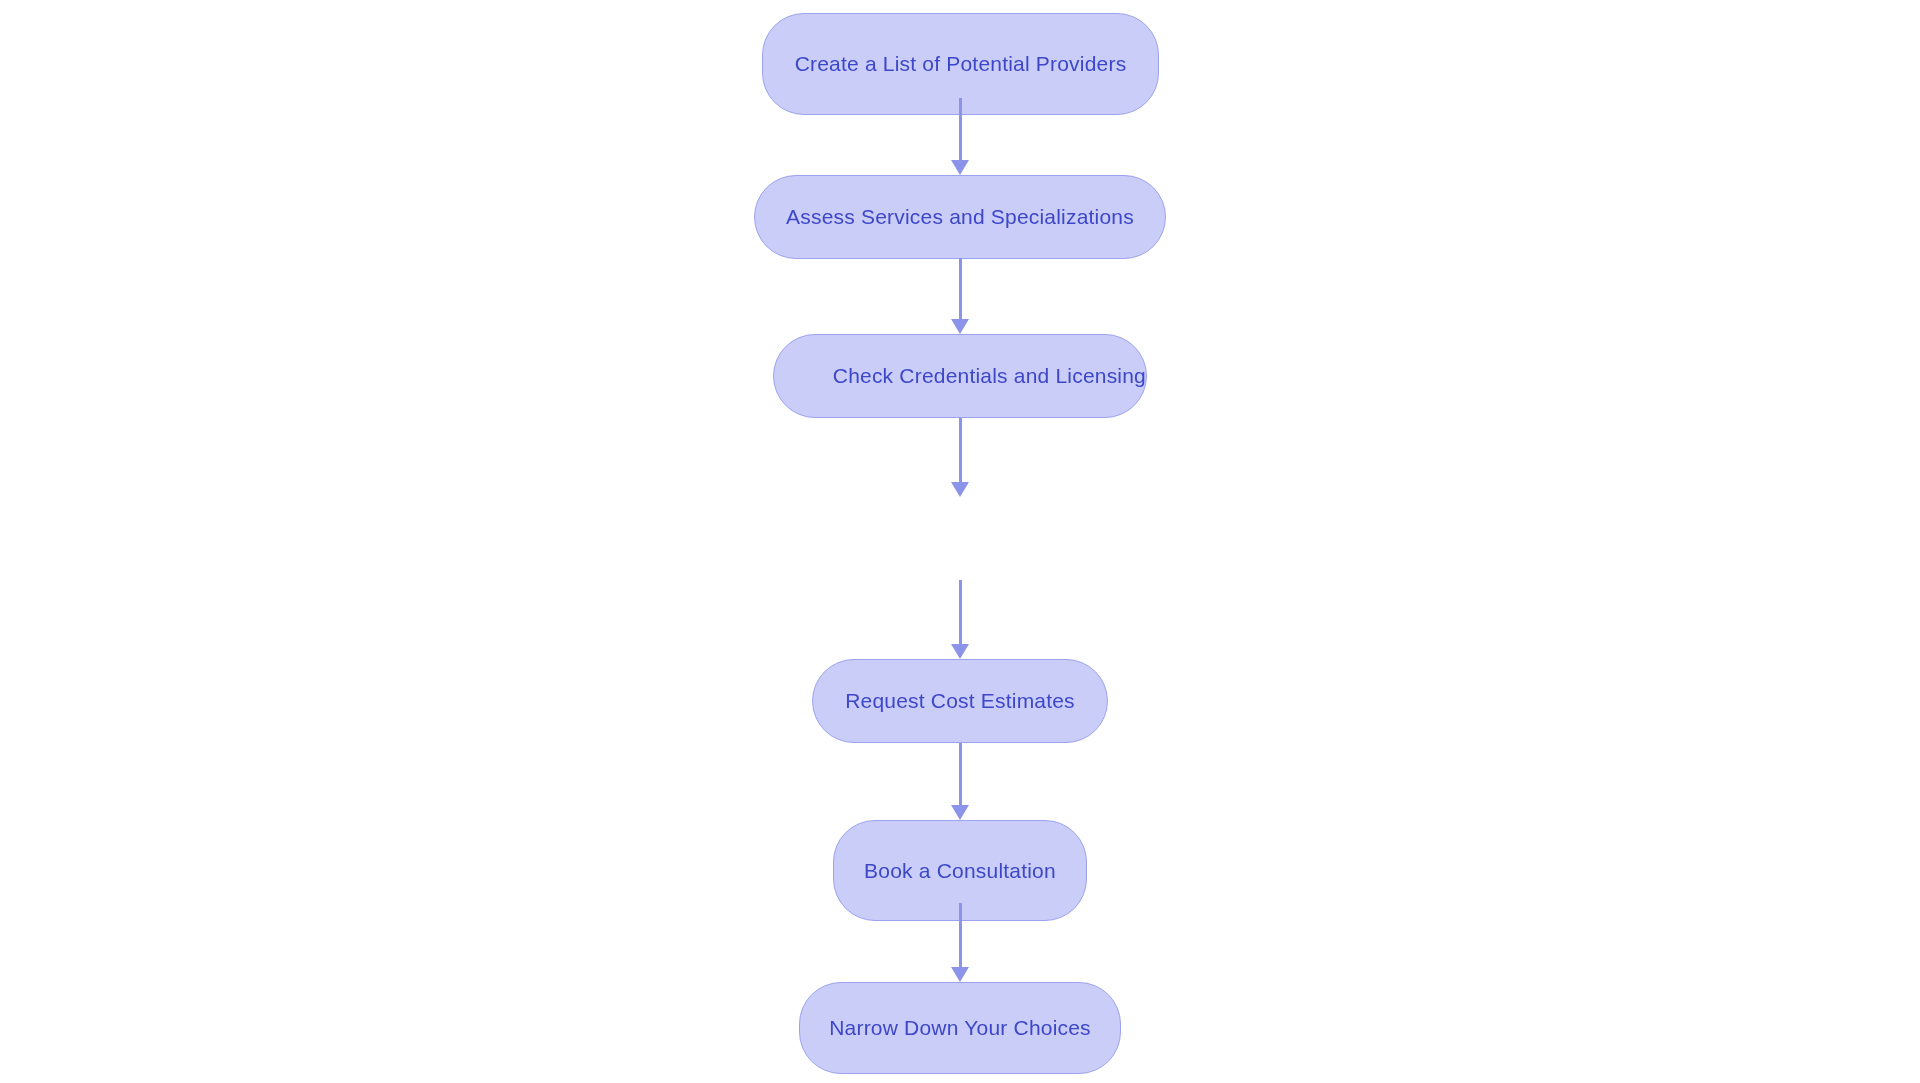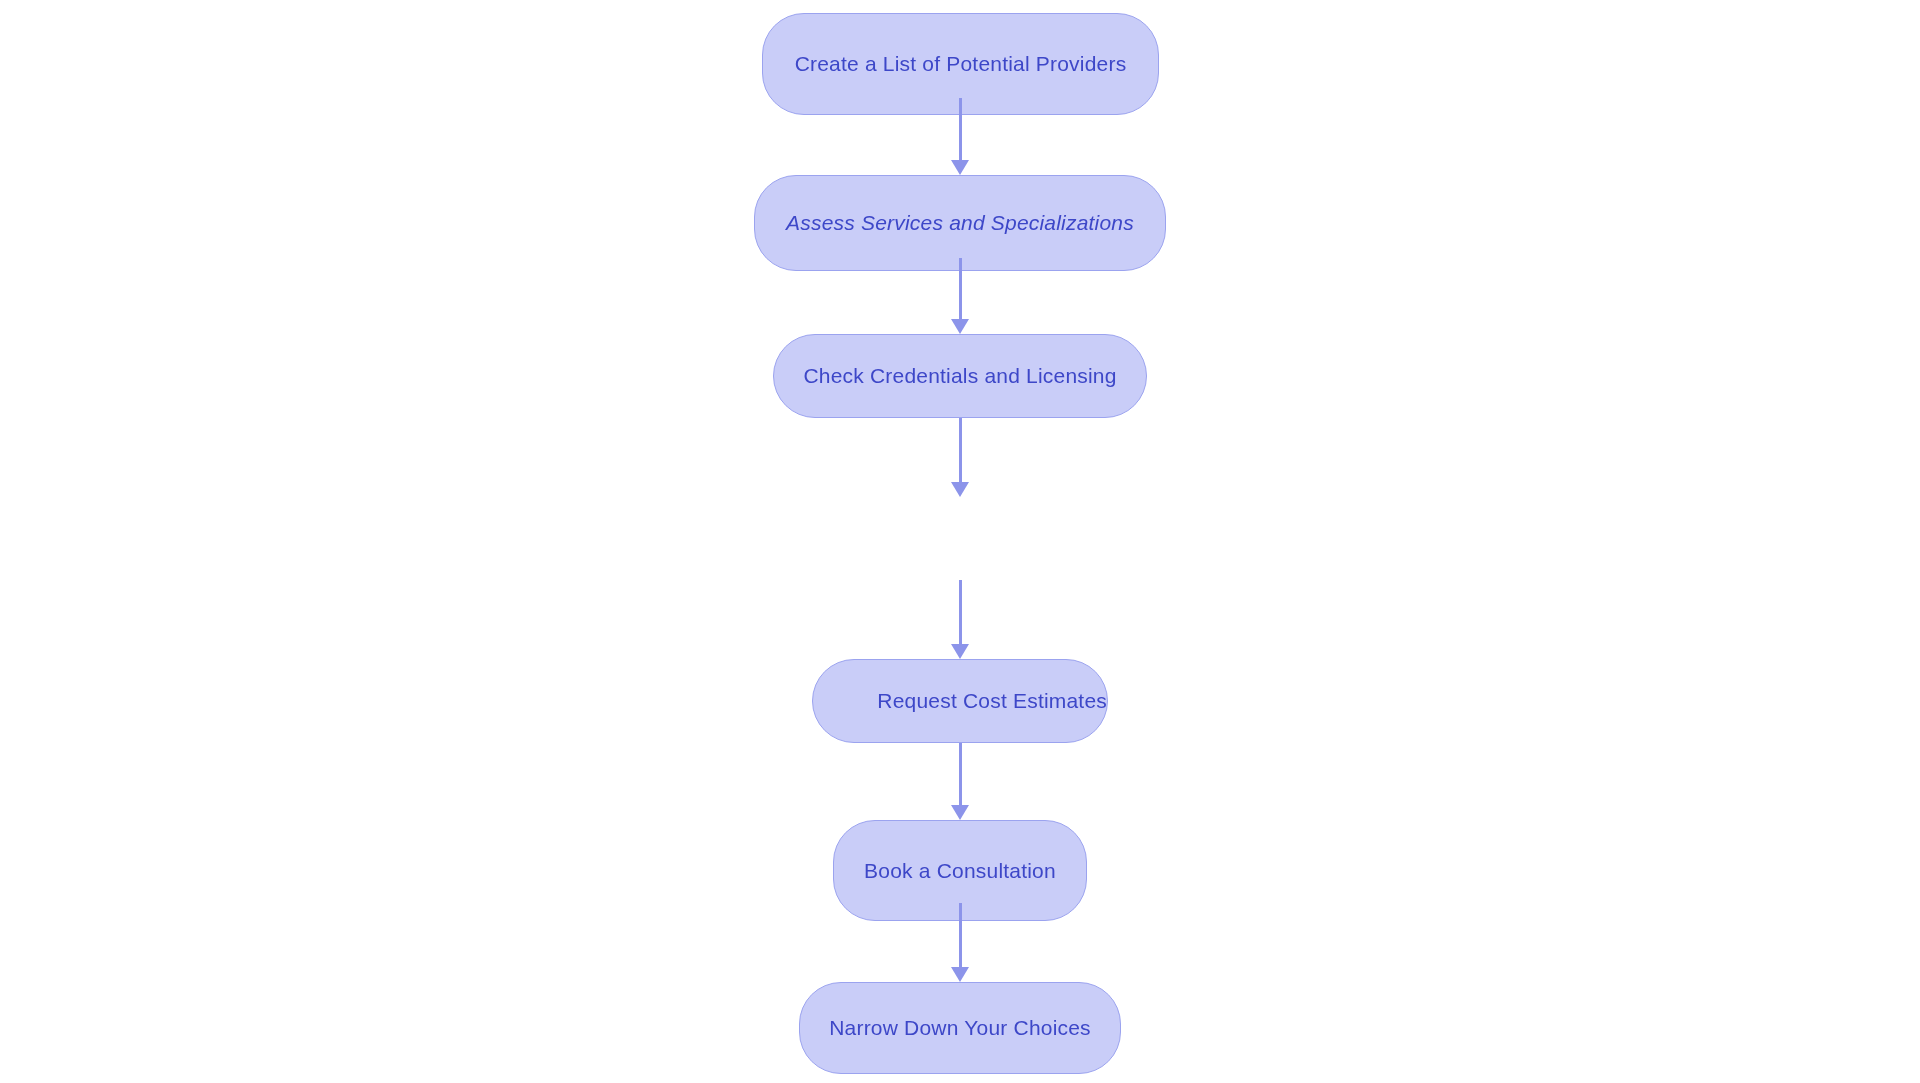--- a/index.html
+++ b/index.html
@@ -46,24 +46,24 @@
     background: var(--arrow, #8c94ea);
   }
   .arrow-head {
     width: 0;
     height: 0;
     border-left: 9px solid transparent;
     border-right: 9px solid transparent;
     border-top: 15px solid var(--arrow, #8c94ea);
   }
   .n1 { left: 762px; top: 13px;  width: 397px; height: 102px; }
-  .n2 { left: 754px; top: 175px; width: 412px; height: 96px; font-style: italic; }
-  .n3 { left: 773px; top: 334px; width: 374px; height: 84px; }
+  .n2 { left: 754px; top: 175px; width: 412px; height: 84px; }
+  .n3 { left: 773px; top: 334px; width: 374px; height: 84px; justify-content: flex-end; }
   .n4 { left: 778px; top: 497px; width: 364px; height: 83px; }
-  .n5 { left: 812px; top: 659px; width: 296px; height: 84px; justify-content: flex-end; }
+  .n5 { left: 812px; top: 659px; width: 296px; height: 84px; }
   .n6 { left: 833px; top: 820px; width: 254px; height: 101px; }
   .n7 { left: 799px; top: 982px; width: 322px; height: 92px; }
   .a1 { top: 98px;  height: 77px; }
   .a2 { top: 258px; height: 76px; }
   .a3 { top: 418px; height: 79px; }
   .a4 { top: 580px; height: 79px; }
   .a5 { top: 743px; height: 77px; }
   .a6 { top: 903px; height: 79px; }
 </style>
 </head>

